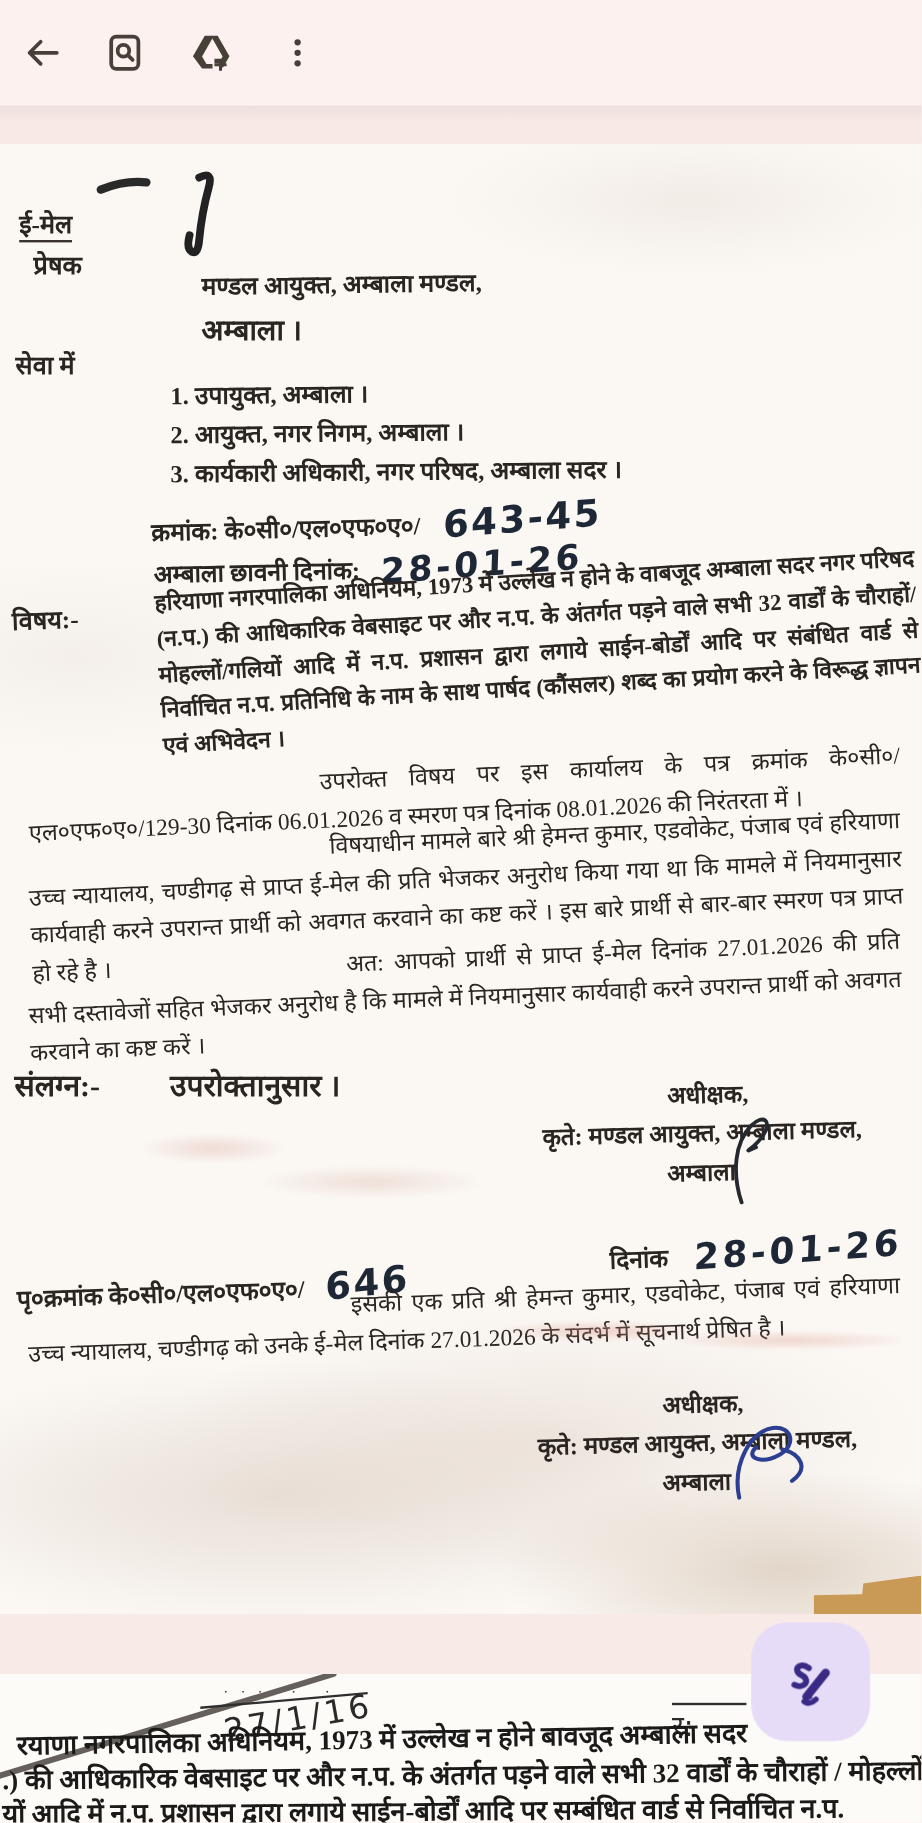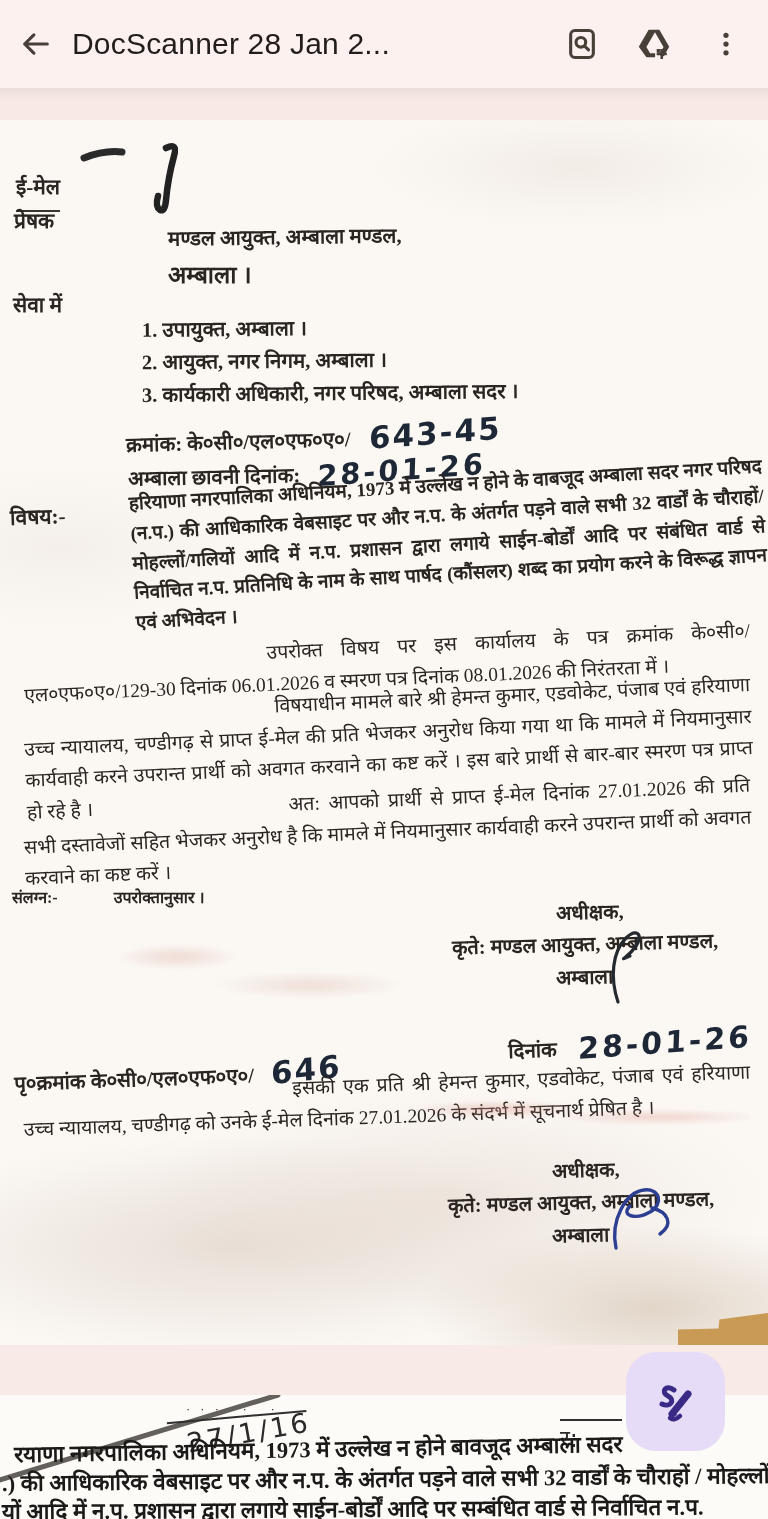--- a/index.html
+++ b/index.html
@@ -45,21 +45,21 @@
     position:absolute; top:1395px; left:0; width:768px; height:124px;
     background:#fdfbf8; overflow:hidden;
   }
 
   .dev { font-family:"Liberation Serif", serif; color:#2b2522; }
   .abs { position:absolute; }
   .print-label { font-size:21px; font-weight:700; }
   .body-text { font-size:19.5px; line-height:31.5px; text-align:justify; font-weight:500; }
   .hw { font-family:"DejaVu Sans", sans-serif; color:#1d2736; }
 
-  .underlined { border-bottom:2px solid #3a332e; padding-bottom:11px; }
+  .underlined { border-bottom:2px solid #3a332e; padding-bottom:1px; }
 
   .subject-block {
     left:128px; top:371px; width:634px;
     font-size:19px; line-height:29.8px; font-weight:600; text-align:justify;
     transform:rotate(-3.4deg); transform-origin:left top;
   }
   .para { left:22px; width:728px; transform-origin:left top; }
 
   .sig-line { font-size:20px; font-weight:600; }
 
@@ -100,21 +100,20 @@
 </style>
 </head>
 <body>
 
 <header class="appbar">
   <div class="back-btn">
     <svg width="34" height="34" viewBox="0 0 24 24">
       <path class="icn" d="M20 12 H4 M10.5 5.5 L4 12 L10.5 18.5"></path>
     </svg>
   </div>
-  <div class="appbar-title">DocScanner 28 Jan 2...</div>
   <div class="appbar-actions">
     <div class="icon-btn">
       <svg width="34" height="34" viewBox="0 0 24 24">
         <rect class="icn" x="4" y="2.5" width="16" height="19" rx="3"></rect>
         <circle class="icn" cx="11.2" cy="10.8" r="3.4"></circle>
         <path class="icn" d="M13.8 13.4 L16.6 16.2"></path>
       </svg>
     </div>
     <div class="icon-btn">
       <svg width="38" height="38" viewBox="0 0 24 24">
@@ -136,21 +135,21 @@
 <section class="page1">
 
   <svg class="abs" style="left:70px; top:18px;" width="130" height="90" viewBox="0 0 130 90">
     <path d="M14 22 Q34 14 52 16" stroke="#2a2a2a" stroke-width="7" fill="none" stroke-linecap="round"></path>
     <path d="M96 12 q12 -6 8 8 q-6 22 -8 44 q-1 12 -6 10 q-5 -3 -2 -14" stroke="#222" stroke-width="6.5" fill="none" stroke-linecap="round"></path>
   </svg>
 
   <div class="abs dev print-label" style="left:16px; top:54px;">
     <span class="underlined">ई-मेल</span>
   </div>
-  <div class="abs dev print-label" style="left:14px; top:88px;">प्रेषक</div>
+  <div class="abs dev print-label" style="left:28px; top:88px;">प्रेषक</div>
 
   <div class="abs dev" style="left:168px; top:104px; font-size:20.5px; font-weight:600; transform:rotate(-.8deg);">मण्डल आयुक्त, अम्बाला मण्डल,</div>
   <div class="abs dev" style="left:168px; top:139px; font-size:24px; font-weight:600;">अम्बाला ।</div>
 
   <div class="abs dev print-label" style="left:13px; top:172px;">सेवा में</div>
 
   <div class="abs dev" style="left:142px; top:196px; font-size:20.5px; font-weight:600; transform:rotate(-.6deg);">1.  उपायुक्त, अम्बाला ।</div>
   <div class="abs dev" style="left:142px; top:228px; font-size:20.5px; font-weight:600; transform:rotate(-.6deg);">2.  आयुक्त, नगर निगम, अम्बाला ।</div>
   <div class="abs dev" style="left:142px; top:260px; font-size:20.5px; font-weight:600; transform:rotate(-.6deg);">3.  कार्यकारी अधिकारी, नगर परिषद, अम्बाला सदर ।</div>
 
@@ -163,21 +162,21 @@
     <span class="hw" style="font-size:29px; letter-spacing:3px; display:inline-block; transform:rotate(-3deg) skewX(-6deg); margin-left:12px;">28-01-26</span>
   </div>
 
   <div class="abs dev print-label" style="left:10px; top:384px; transform:rotate(-2deg);">विषय:-</div>
   <div class="abs dev subject-block">हरियाणा नगरपालिका अधिनियम, 1973 में उल्लेख न होने के वाबजूद अम्बाला सदर नगर परिषद (न.प.) की आधिकारिक वेबसाइट पर और न.प. के अंतर्गत पड़ने वाले सभी 32 वार्डों के चौराहों/मोहल्लों/गलियों आदि में न.प. प्रशासन द्वारा लगाये साईन-बोर्डों आदि पर संबंधित वार्ड से निर्वाचित न.प. प्रतिनिधि के नाम के साथ पार्षद (कौंसलर) शब्द का प्रयोग करने के विरूद्ध ज्ञापन एवं अभिवेदन ।</div>
 
   <div class="abs dev body-text para" style="top:530px; text-indent:244px; transform:rotate(-2.6deg);">उपरोक्त विषय पर इस कार्यालय के पत्र क्रमांक के०सी०/एल०एफ०ए०/129-30 दिनांक 06.01.2026 व स्मरण पत्र दिनांक 08.01.2026 की निरंतरता में ।</div>
   <div class="abs dev body-text para" style="top:584px; text-indent:252px; transform:rotate(-2.6deg);">विषयाधीन मामले बारे श्री हेमन्त कुमार, एडवोकेट, पंजाब एवं हरियाणा उच्च न्यायालय, चण्डीगढ़ से प्राप्त ई-मेल की प्रति भेजकर अनुरोध किया गया था कि मामले में नियमानुसार कार्यवाही करने उपरान्त प्रार्थी को अवगत करवाने का कष्ट करें । इस बारे प्रार्थी से बार-बार स्मरण पत्र प्राप्त हो रहे है ।</div>
   <div class="abs dev body-text para" style="top:682px; text-indent:266px; transform:rotate(-2.4deg);">अत: आपको प्रार्थी से प्राप्त ई-मेल दिनांक 27.01.2026 की प्रति सभी दस्तावेजों सहित भेजकर अनुरोध है कि मामले में नियमानुसार कार्यवाही करने उपरान्त प्रार्थी को अवगत करवाने का कष्ट करें ।</div>
 
-  <div class="abs dev" style="left:12px; top:768px; font-size:16px; font-weight:700;">
+  <div class="abs dev" style="left:12px; top:768px; font-size:25px; font-weight:700;">
     <span>संलग्न:-</span>
     <span style="margin-left:52px; font-weight:600;">उपरोक्तानुसार ।</span>
   </div>
 
   <div class="abs dev sig-line" style="left:556px; top:780px; transform:rotate(-1.5deg);">अधीक्षक,</div>
   <div class="abs dev sig-line" style="left:452px; top:812px; transform:rotate(-1.5deg);">कृते: मण्डल आयुक्त, अम्बाला मण्डल,</div>
   <div class="abs dev sig-line" style="left:556px; top:845px; transform:rotate(-1.5deg);">अम्बाला</div>
   <svg class="abs" style="left:596px; top:800px;" width="70" height="90" viewBox="0 0 70 90">
     <path d="M22 84 C14 60 16 34 30 20 C40 10 48 16 40 28 C32 40 20 44 34 38" stroke="#23292f" stroke-width="3.2" fill="none" stroke-linecap="round"></path>
   </svg>

